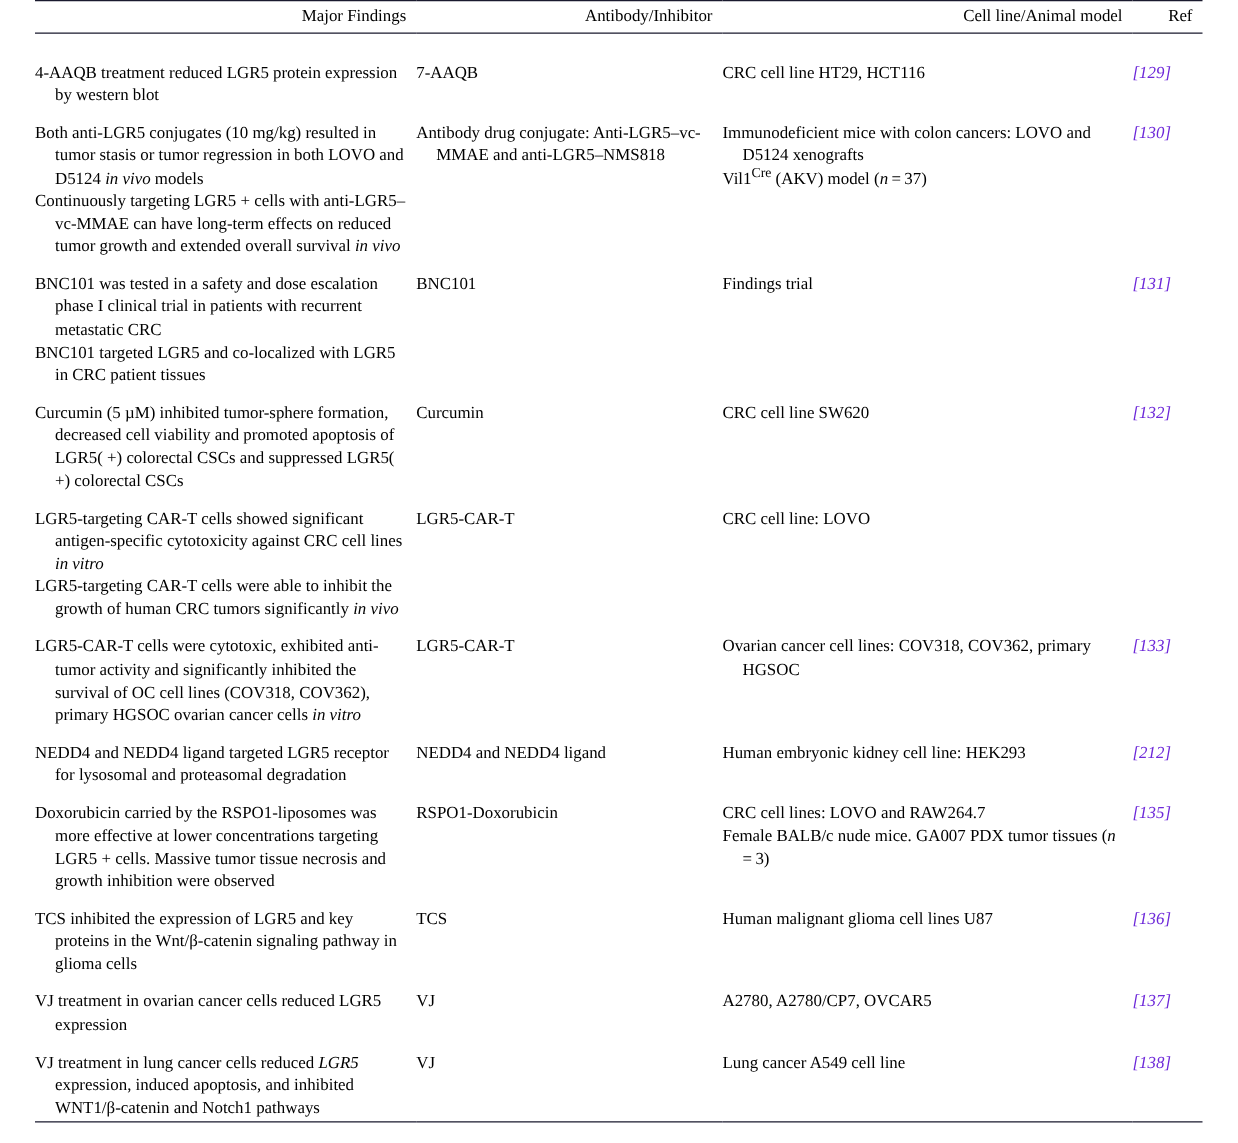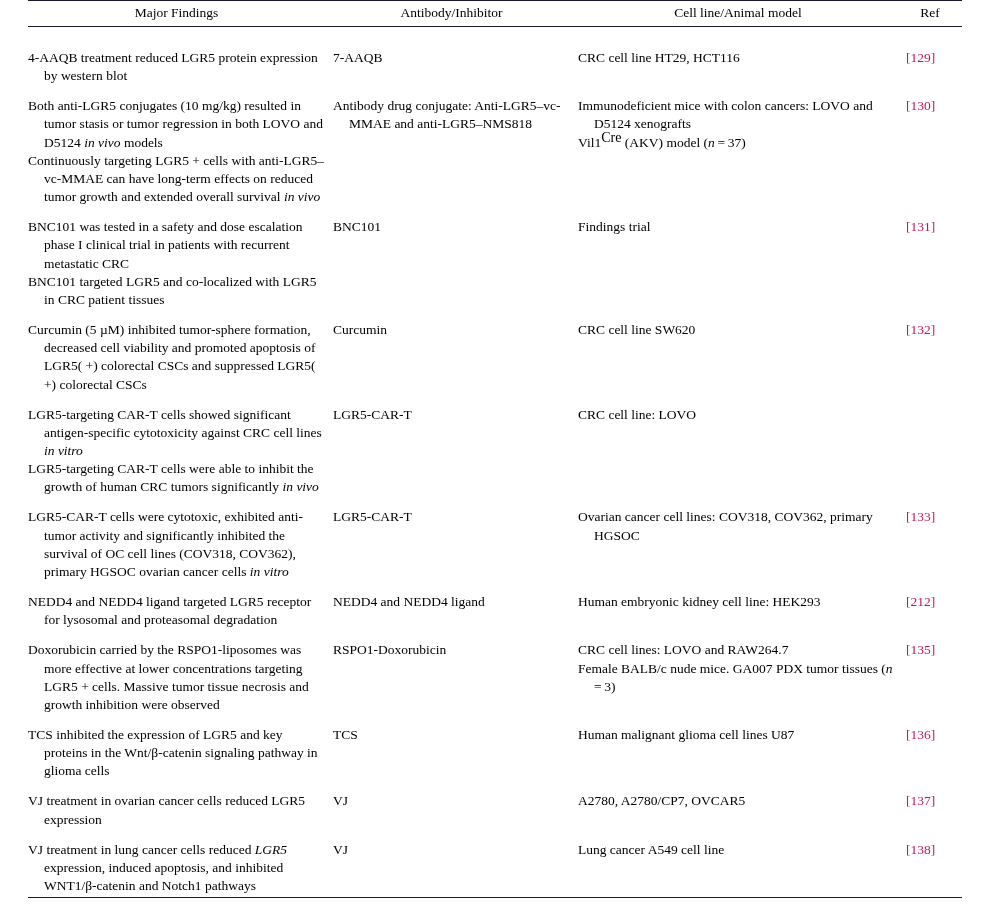--- a/index.html
+++ b/index.html
@@ -23,21 +23,21 @@
     width: 934px;
     table-layout: fixed;
     font-size: 13.5px;
   }
   table.findings col.c-findings { width: 305px; }
   table.findings col.c-antibody { width: 245px; }
   table.findings col.c-cellline { width: 328px; }
   table.findings col.c-ref      { width: 56px; }
 
   table.findings thead th {
-    text-align: center;
+    text-align: right;
     font-weight: normal;
     vertical-align: bottom;
     padding: 4px 8px 5px 0;
     border-top: 1.2px solid #1a1a2e;
     border-bottom: 0.9px solid #1a1a2e;
     font-size: 13.5px;
   }
   table.findings tbody tr:first-child td {
     padding-top: 22px;
     margin-top: 40px;
@@ -52,28 +52,29 @@
     padding-bottom: 2px;
   }
   .hang {
     display: block;
     padding-left: 16px;
     text-indent: -16px;
   }
   .hang + .hang { margin-top: 0; }
   .blk + .blk { margin-top: 0px; }
   .ref a, .ref {
-    color: #be185d;
+    color: #6d28d9;
     text-decoration: none;
+    font-style: italic;
   }
   .ref {
     white-space: nowrap;
   }
   .it { font-style: italic; }
-  .sup { font-size: 14px; vertical-align: super; line-height: 0; }
+  .sup { font-size: 11px; vertical-align: super; line-height: 0; }
 </style>
 </head>
 <body>
 
 <div class="table-wrap">
   <table class="findings">
     <colgroup>
       <col class="c-findings">
       <col class="c-antibody">
       <col class="c-cellline">

